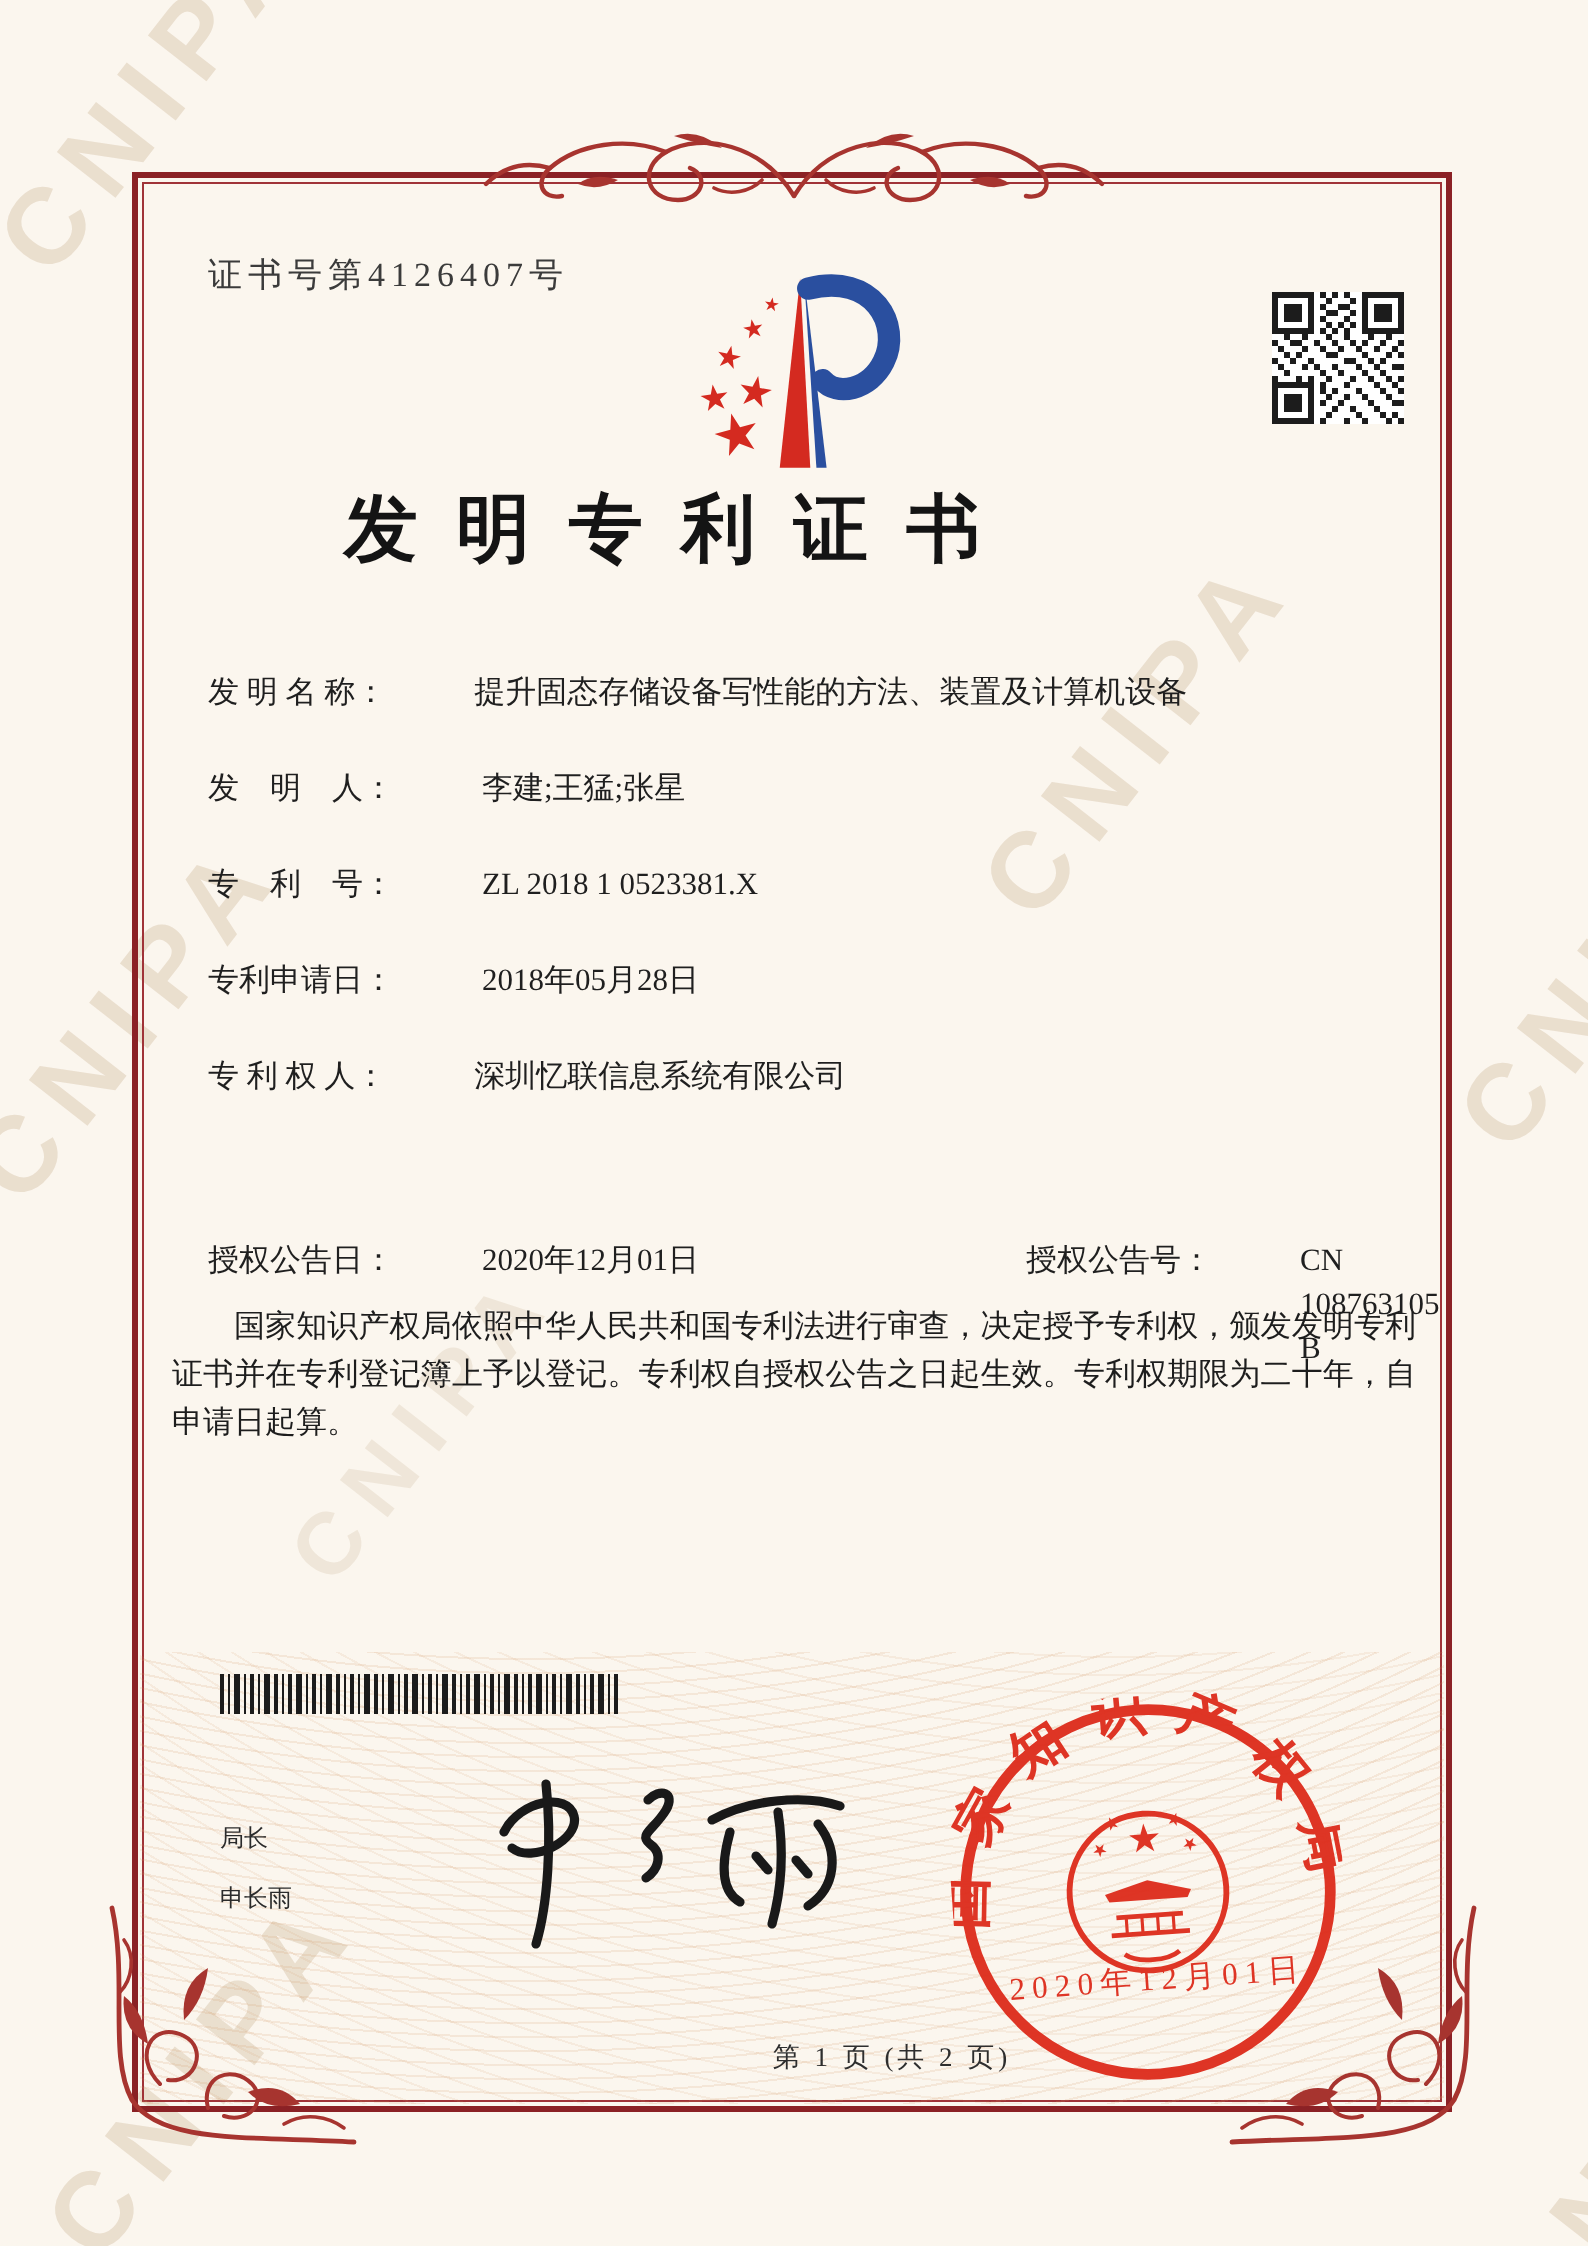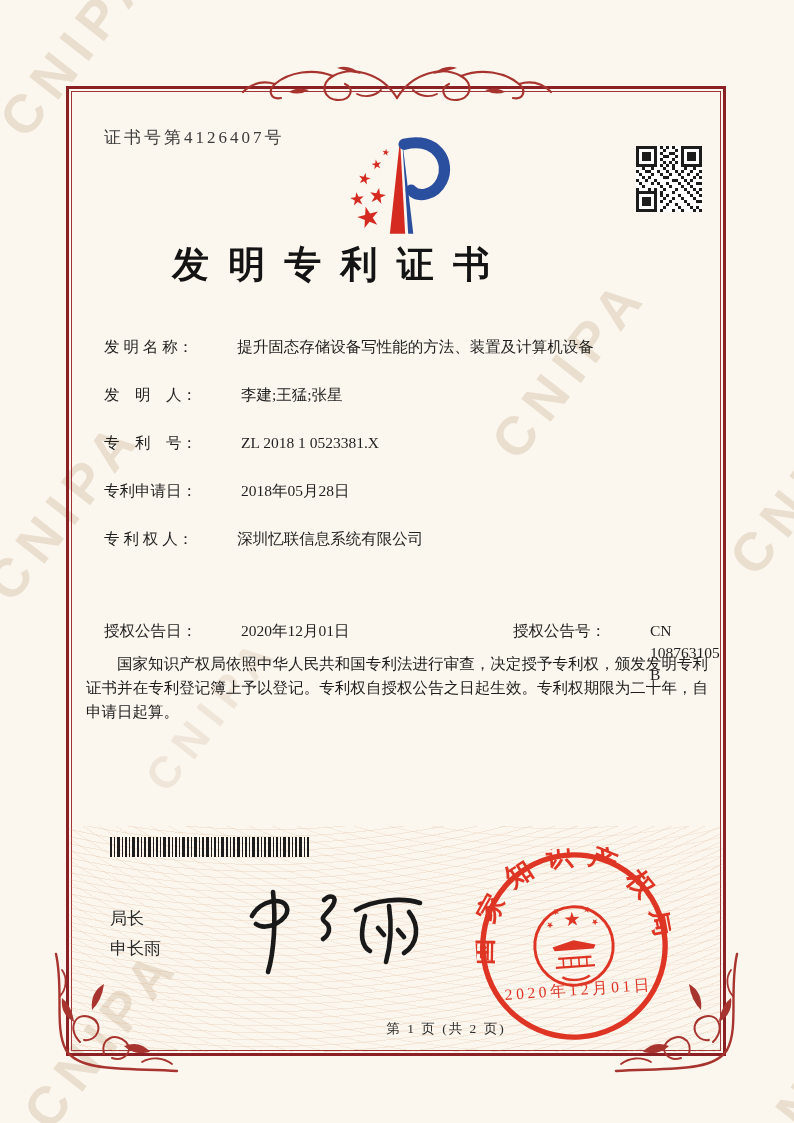--- a/index.html
+++ b/index.html
@@ -45,21 +45,21 @@
   .grant .val1{width:232px;flex:none;}
   .paras{
     position:absolute;left:86px;top:652px;width:622px;z-index:2;
     font-size:15.5px;line-height:24px;text-align:justify;color:#1d1d1d;
   }
   .paras p{margin:0;text-indent:2em;}
   .barcode{position:absolute;left:110px;top:836px;z-index:2;}
   .director{
     position:absolute;left:110px;top:904px;z-index:2;
     font-family:"Liberation Sans","DejaVu Sans",sans-serif;
-    font-size:17px;color:#2b2b2b;line-height:30px;
+    font-size:12px;color:#2b2b2b;line-height:30px;
   }
   .signature{position:absolute;left:232px;top:882px;z-index:2;}
   .seal{position:absolute;left:476px;top:848px;z-index:4;transform:rotate(-4deg);opacity:0.95;}
   .footer{
     position:absolute;left:66px;top:1020px;width:760px;text-align:center;z-index:2;
     font-size:13.5px;color:#2e2e2e;letter-spacing:2px;
   }
   svg{display:block;}
 </style>
 </head>

